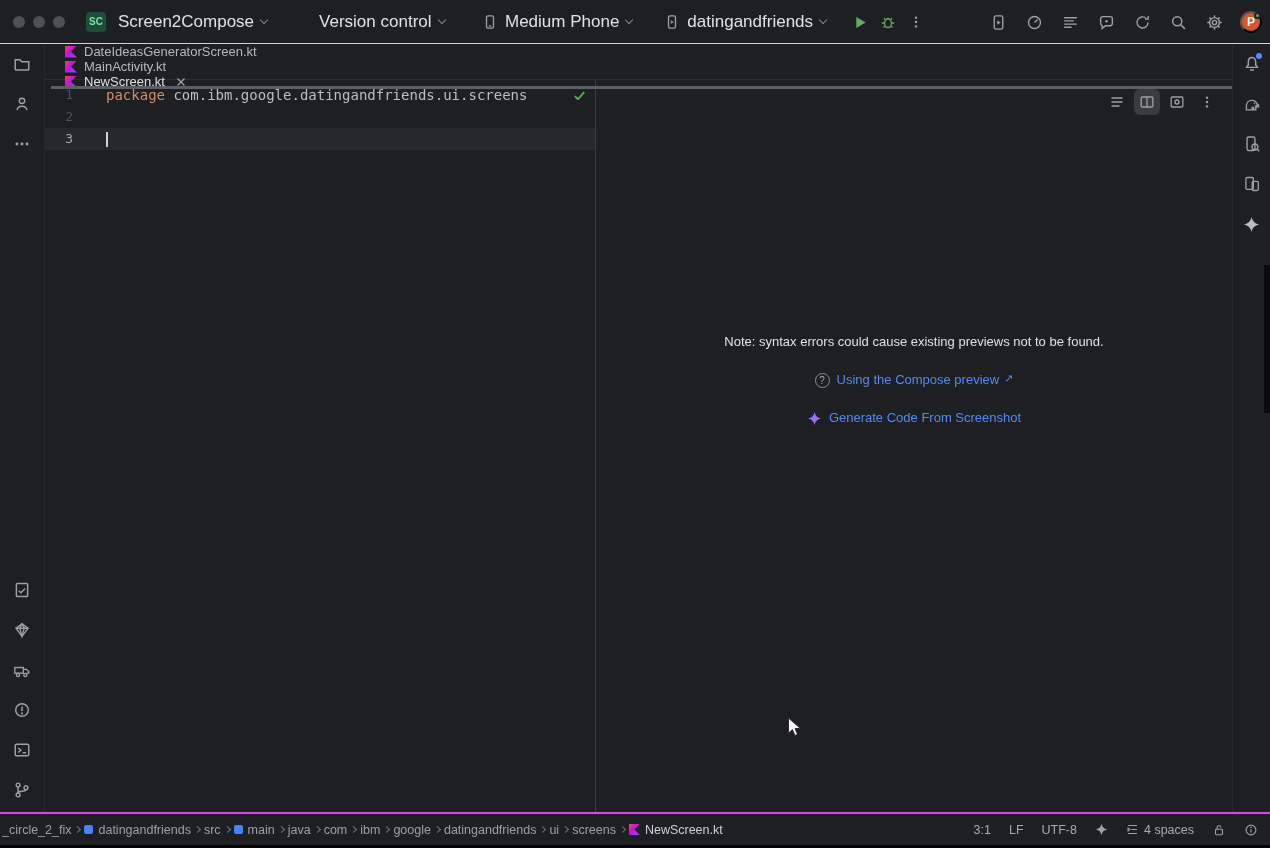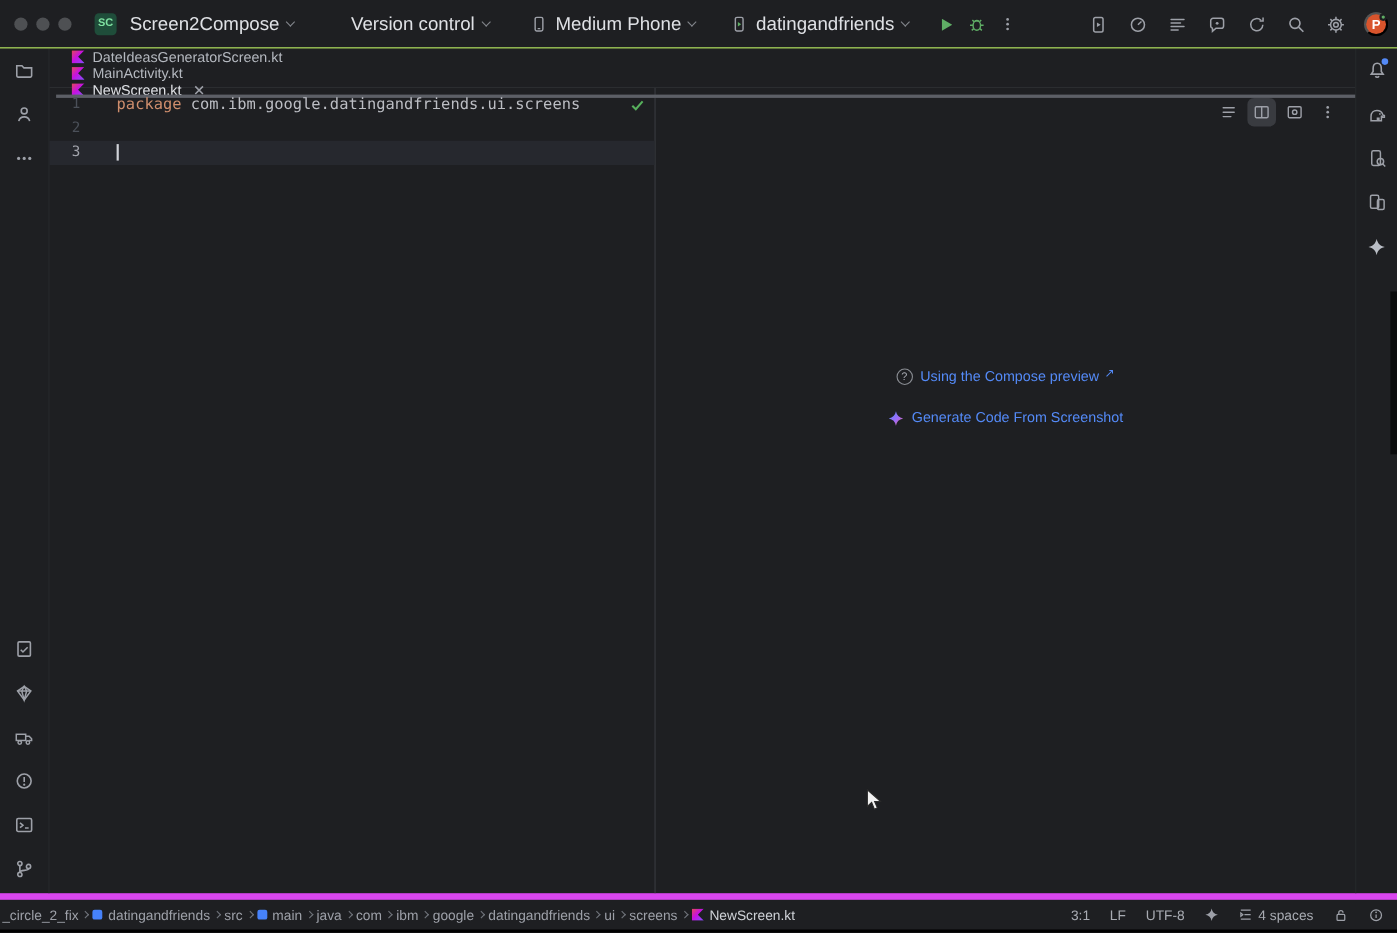--- a/index.html
+++ b/index.html
@@ -57,21 +57,21 @@
 
   
   .preview { flex:1; padding-top:254px; text-align:center; font-size:13px; color:#dfe1e5; }
   .pv-row { height:16px; line-height:16px; margin-bottom:22px; }
   .pv-link-row { display:flex; align-items:center; justify-content:center; gap:7px; }
   .pv-link { color:#548af7; text-decoration:none; }
   .q-circle { width:15px; height:15px; border:1.2px solid #8a8d93; border-radius:50%; color:#a8abb2; font-size:10px; line-height:13px; display:inline-flex; align-items:center; justify-content:center; }
   .ext { color:#548af7; font-size:11px; margin-left:-2px; transform:translateY(-2px); display:inline-block; }
 
   
-  .statusbar { height:33px; display:flex; align-items:center; border-top:6px solid #d946ef; font-size:12.5px; color:#9da0a8; padding:0 12px 0 2px; background:#1e1f22; }
+  .statusbar { height:33px; display:flex; align-items:center; border-top:2px solid #d946ef; font-size:12.5px; color:#9da0a8; padding:0 12px 0 2px; background:#1e1f22; }
   .crumbs { display:flex; align-items:center; min-width:0; overflow:hidden; }
   .crumb { display:flex; align-items:center; gap:5px; white-space:nowrap; cursor:default; }
   .crumb.last { color:#ced1d6; }
   .mod { width:9px; height:9px; border-radius:2px; background:#4682fa; }
   .kicon.small { width:11px; height:11px; }
   .sb-right { margin-left:auto; display:flex; align-items:center; gap:18px; white-space:nowrap; }
   .sb-item { display:flex; align-items:center; gap:5px; color:#a8abb2; cursor:default; }
 
   .bottom-strip { height:3px; background:#000; }
   .right-marker { position:absolute; right:0; top:265px; width:6px; height:148px; background:#0a0b0c; }
@@ -364,20 +364,21 @@
           </div>
           <div class="check">
             <svg width="15" height="15" viewBox="0 0 16 16" fill="none" stroke="#57b05c" stroke-width="2">
                 <path d="M3 8.6 L6.4 12 L13 4.4"></path>
               </svg>
           </div>
         </div>
         <div class="divider"></div>
 
         <div class="preview">
+          <div class="pv-row">Note: syntax errors could cause existing previews not to be found.</div>
           <div class="pv-row pv-link-row">
             <span class="q-circle">?</span>
             <a class="pv-link" href="#">Using the Compose preview</a>
             <span class="ext">↗</span>
           </div>
           <div class="pv-row pv-link-row">
             <span style="display:inline-flex;">
               <svg width="15" height="15" viewBox="0 0 16 16">
                   <defs>
                     <linearGradient id="ggrad" x1="0" y1="0" x2="1" y2="1">

